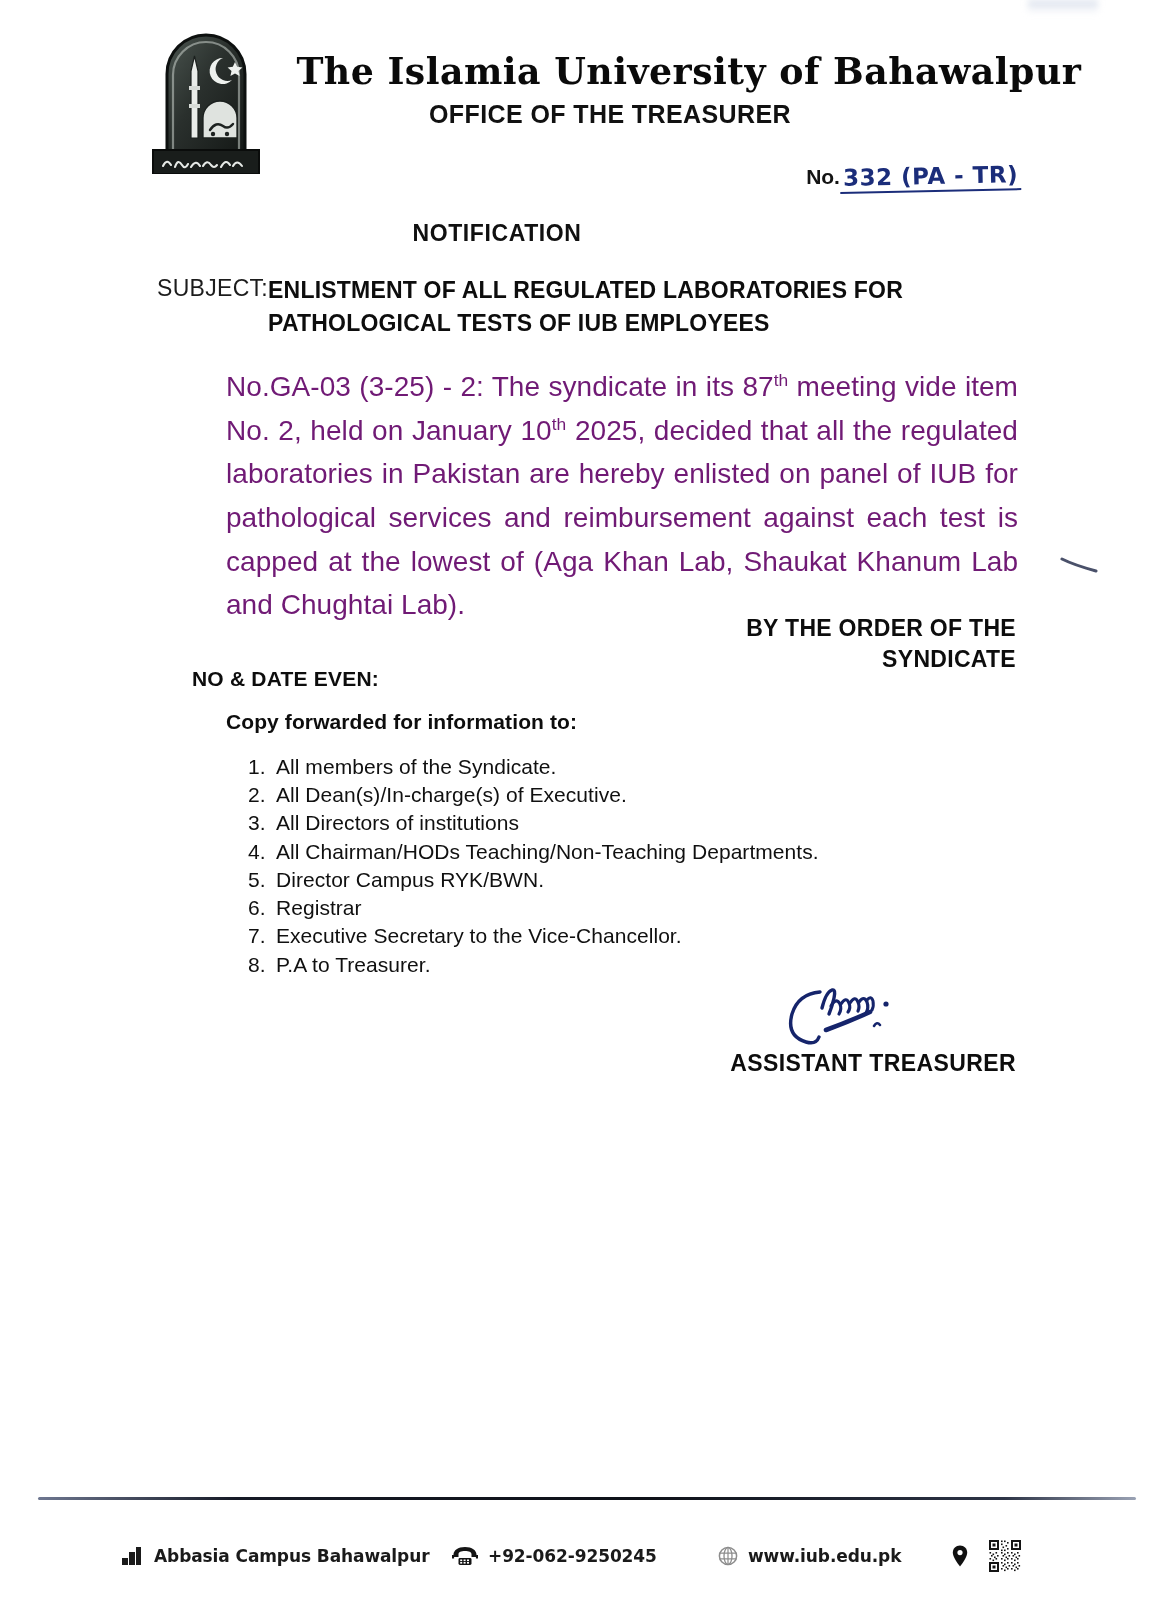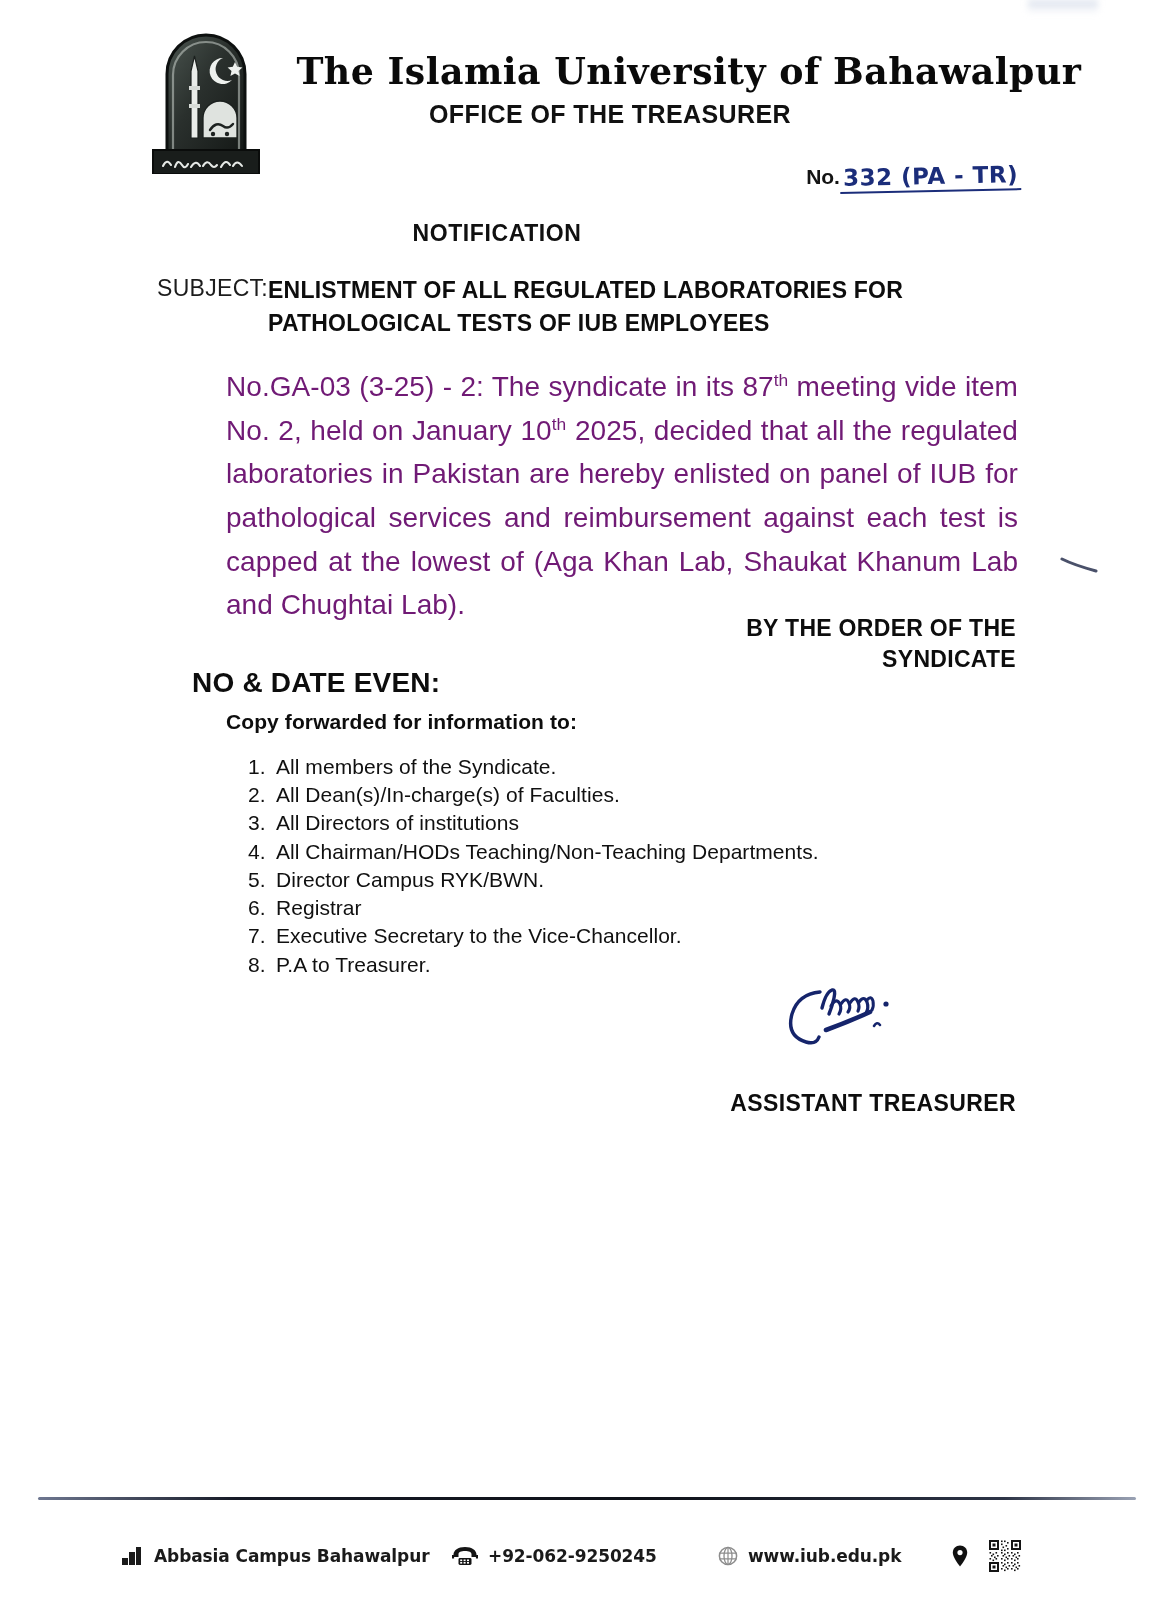--- a/index.html
+++ b/index.html
@@ -176,21 +176,21 @@
     font-weight: bold;
     line-height: 1.35;
     letter-spacing: 0.3px;
     color: #0d0d0d;
   }
 
   
   .no-date-even {
     position: absolute;
     top: 667px; left: 192px;
-    font-size: 28px;
+    font-size: 21px;
     font-weight: bold;
     letter-spacing: 0.2px;
     color: #0d0d0d;
   }
 
   .copy-fwd {
     position: absolute;
     top: 710px; left: 226px;
     font-size: 21px;
     font-weight: bold;
@@ -223,21 +223,20 @@
   }
   .sig-title {
     position: absolute;
     top: 1050px; left: 0; width: 1176px;
     text-align: right;
     padding-right: 160px;
     font-size: 23px;
     font-weight: bold;
     letter-spacing: 0.4px;
     color: #0d0d0d;
-    margin-top: 40px;
   }
 
   
   .footer-rule {
     position: absolute;
     left: 38px; top: 1497px;
     width: 1098px; height: 3px;
     background: linear-gradient(90deg, #6e7790 0%, #161a26 18%, #0e1118 55%, #2d3446 88%, #9aa2b4 100%);
     border-radius: 2px;
   }
@@ -352,21 +351,21 @@
   <div class="no-date-even">NO &amp; DATE EVEN:</div>
   <div class="copy-fwd">Copy forwarded for information to:</div>
 
   <ul class="dist-list">
     <li>
         <span class="num">1.</span>
         <span>All members of the Syndicate.</span>
       </li>
     <li>
         <span class="num">2.</span>
-        <span>All Dean(s)/In-charge(s) of Faculties.</span>
+        <span>All Dean(s)/In-charge(s) of Executive.</span>
       </li>
     <li>
         <span class="num">3.</span>
         <span>All Directors of institutions</span>
       </li>
     <li>
         <span class="num">4.</span>
         <span>All Chairman/HODs Teaching/Non-Teaching Departments.</span>
       </li>
     <li>

